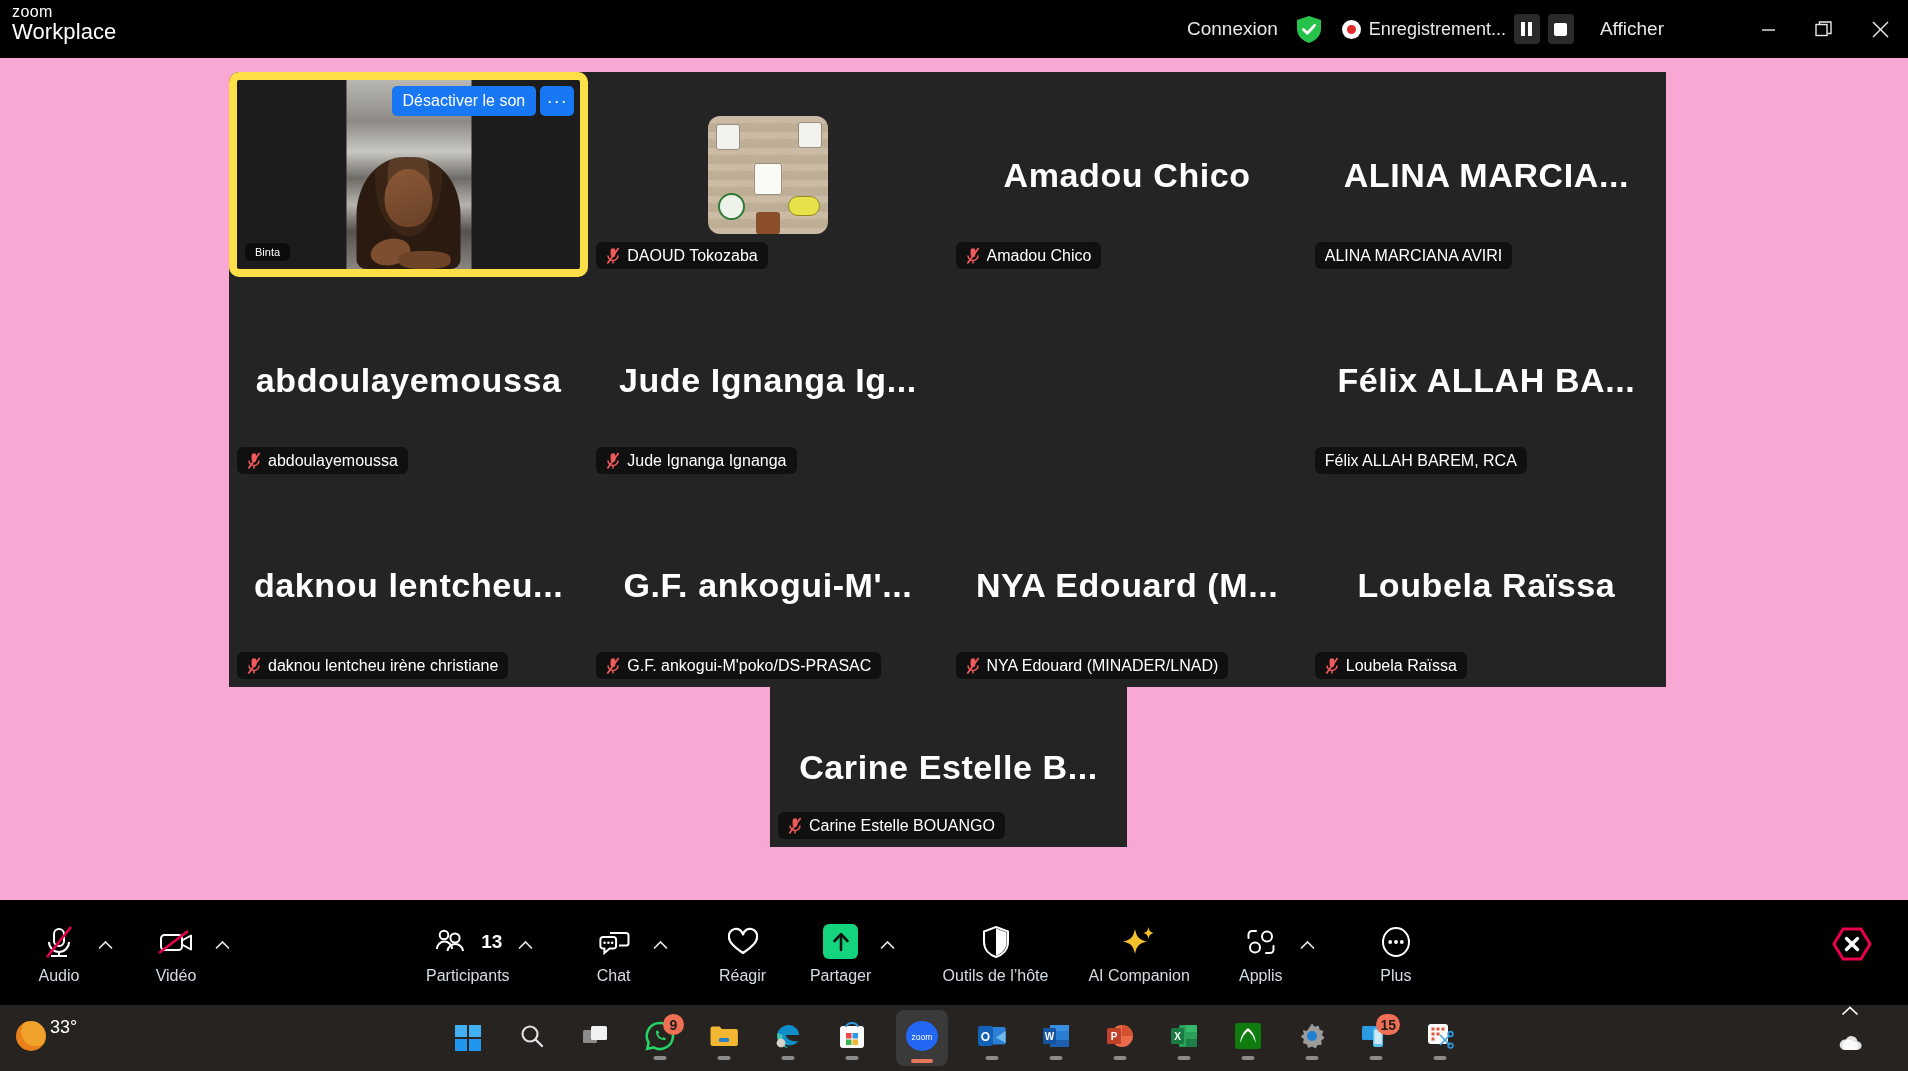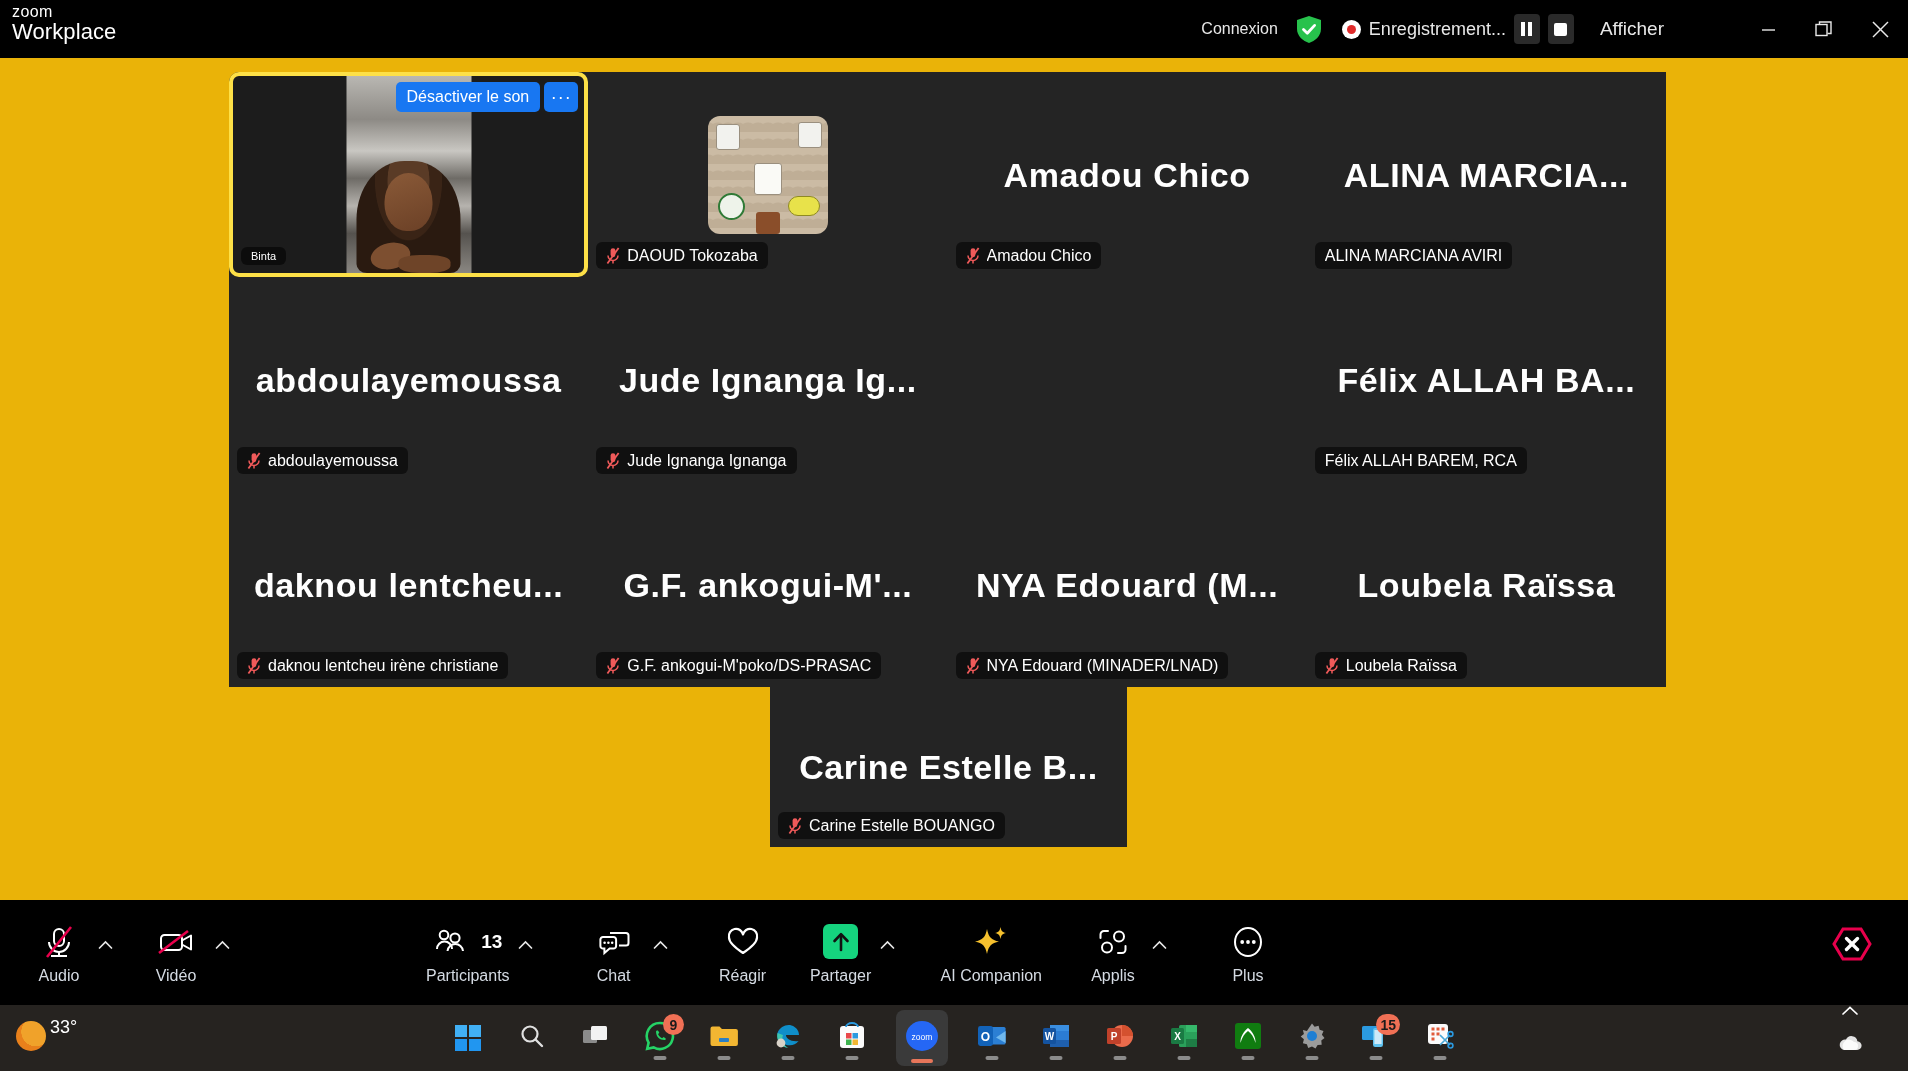--- a/index.html
+++ b/index.html
@@ -2,37 +2,37 @@
 <html><head>
 <meta charset="utf-8">
 <style>
   * { box-sizing: border-box; margin: 0; padding: 0; }
   html, body {
     width: 1908px; height: 1071px;
     background: #000; overflow: hidden;
     font-family: "Liberation Sans", sans-serif;
     -webkit-font-smoothing: antialiased;
   }
-  #app { position: relative; width: 1908px; height: 1071px; background: #eab308; }
+  #app { position: relative; width: 1908px; height: 1071px; background: #f9a8d4; }
 
   
   .titlebar {
     position: absolute; top: 0; left: 0; width: 1908px; height: 58px;
     background: #000; display: flex; align-items: center;
   }
   .brand { position: absolute; left: 12px; top: 3px; color: #fff; line-height: 1.08; }
   .brand .zoom { font-size: 16px; letter-spacing: .4px; font-weight: 400; }
   .brand .wp { font-size: 22px; font-weight: 400; letter-spacing: .1px; }
 
   .tb-right {
     position: absolute; right: 0; top: 0; height: 58px;
     display: flex; align-items: center;
   }
   .tb-item { display: flex; align-items: center; height: 58px; }
-  .connexion { color: #e8e8e8; font-size: 16px; margin-right: 18px; }
+  .connexion { color: #e8e8e8; font-size: 19px; margin-right: 18px; }
   .shield-ok {
     width: 26px; height: 29px; position: relative; margin-right: 20px;
   }
   .shield-ok svg { display: block; }
   .rec-group { display: flex; align-items: center; gap: 8px; margin-right: 26px; }
   .rec-dot {
     width: 19px; height: 19px; border-radius: 50%; background: #fff;
     display: flex; align-items: center; justify-content: center;
   }
   .rec-dot i { width: 9px; height: 9px; border-radius: 50%; background: #e02b2b; display: block; }
@@ -73,21 +73,21 @@
     max-width: calc(100% - 16px);
   }
   .namebadge .nm {
     color: #fff; font-size: 16px; white-space: nowrap; overflow: hidden;
     text-overflow: ellipsis;
   }
   .mic-muted { width: 14px; height: 18px; flex: 0 0 14px; }
   .mic-muted svg { display: block; }
 
   
-  .tile.active { border: 4px solid #fde047; border-radius: 10px; background: #1c1c1c; }
+  .tile.active { border: 8px solid #fde047; border-radius: 10px; background: #1c1c1c; }
   .video-holder {
     position: absolute; left: 50%; top: 0; transform: translateX(-50%);
     width: 125px; height: 100%;
     background: linear-gradient(#b9b7b2 0%, #8d8a85 22%, #c9c7c2 38%, #6e6b66 52%, #b6b3ae 66%, #55524e 80%, #8a8782 100%);
     overflow: hidden;
   }
   .vid-person {
     position: absolute; left: 50%; bottom: 0; transform: translateX(-50%);
     width: 104px; height: 112px;
     background: radial-gradient(ellipse at 50% 18%, #5a3b26 0 28%, #3a2416 29% 45%, #2a1a10 46% 100%);
@@ -541,20 +541,29 @@
         </div>
         <div class="lb">Partager</div>
       </div>
       <div class="caret">
         <svg width="15" height="10" viewBox="0 0 15 10">
             <path d="M1.5 8 L7.5 2 L13.5 8" stroke="#e6e6e6" stroke-width="1.7" fill="none" stroke-linecap="round"></path>
           </svg>
       </div>
     </div>
 
+    <div class="ctl" style="margin-left:42px;">
+      <div class="ic">
+        <svg width="30" height="34" viewBox="0 0 30 34">
+          <path d="M15 2 L27 6.5 V17 C27 25 21 30 15 32 C9 30 3 25 3 17 V6.5 Z" fill="none" stroke="#fff" stroke-width="2"></path>
+          <path d="M15 3.4 L25.6 7.4 V17 C25.6 24.2 20.4 28.8 15 30.6 Z" fill="#fff"></path>
+        </svg>
+      </div>
+      <div class="lb">Outils de l’hôte</div>
+    </div>
 
     <div class="ctl" style="margin-left:40px;">
       <div class="ic">
         <svg width="36" height="34" viewBox="0 0 36 34">
           <path d="M14 4 C15.6 12.2 18.4 15 26 16.6 C18.4 18.2 15.6 21 14 29 C12.4 21 9.6 18.2 2 16.6 C9.6 15 12.4 12.2 14 4 Z" fill="#f5c02e"></path>
           <path d="M27.5 2 C28.2 6 29.4 7.2 33 8 C29.4 8.8 28.2 10 27.5 14 C26.8 10 25.6 8.8 22 8 C25.6 7.2 26.8 6 27.5 2 Z" fill="#f5c02e"></path>
         </svg>
       </div>
       <div class="lb">AI Companion</div>
     </div>

